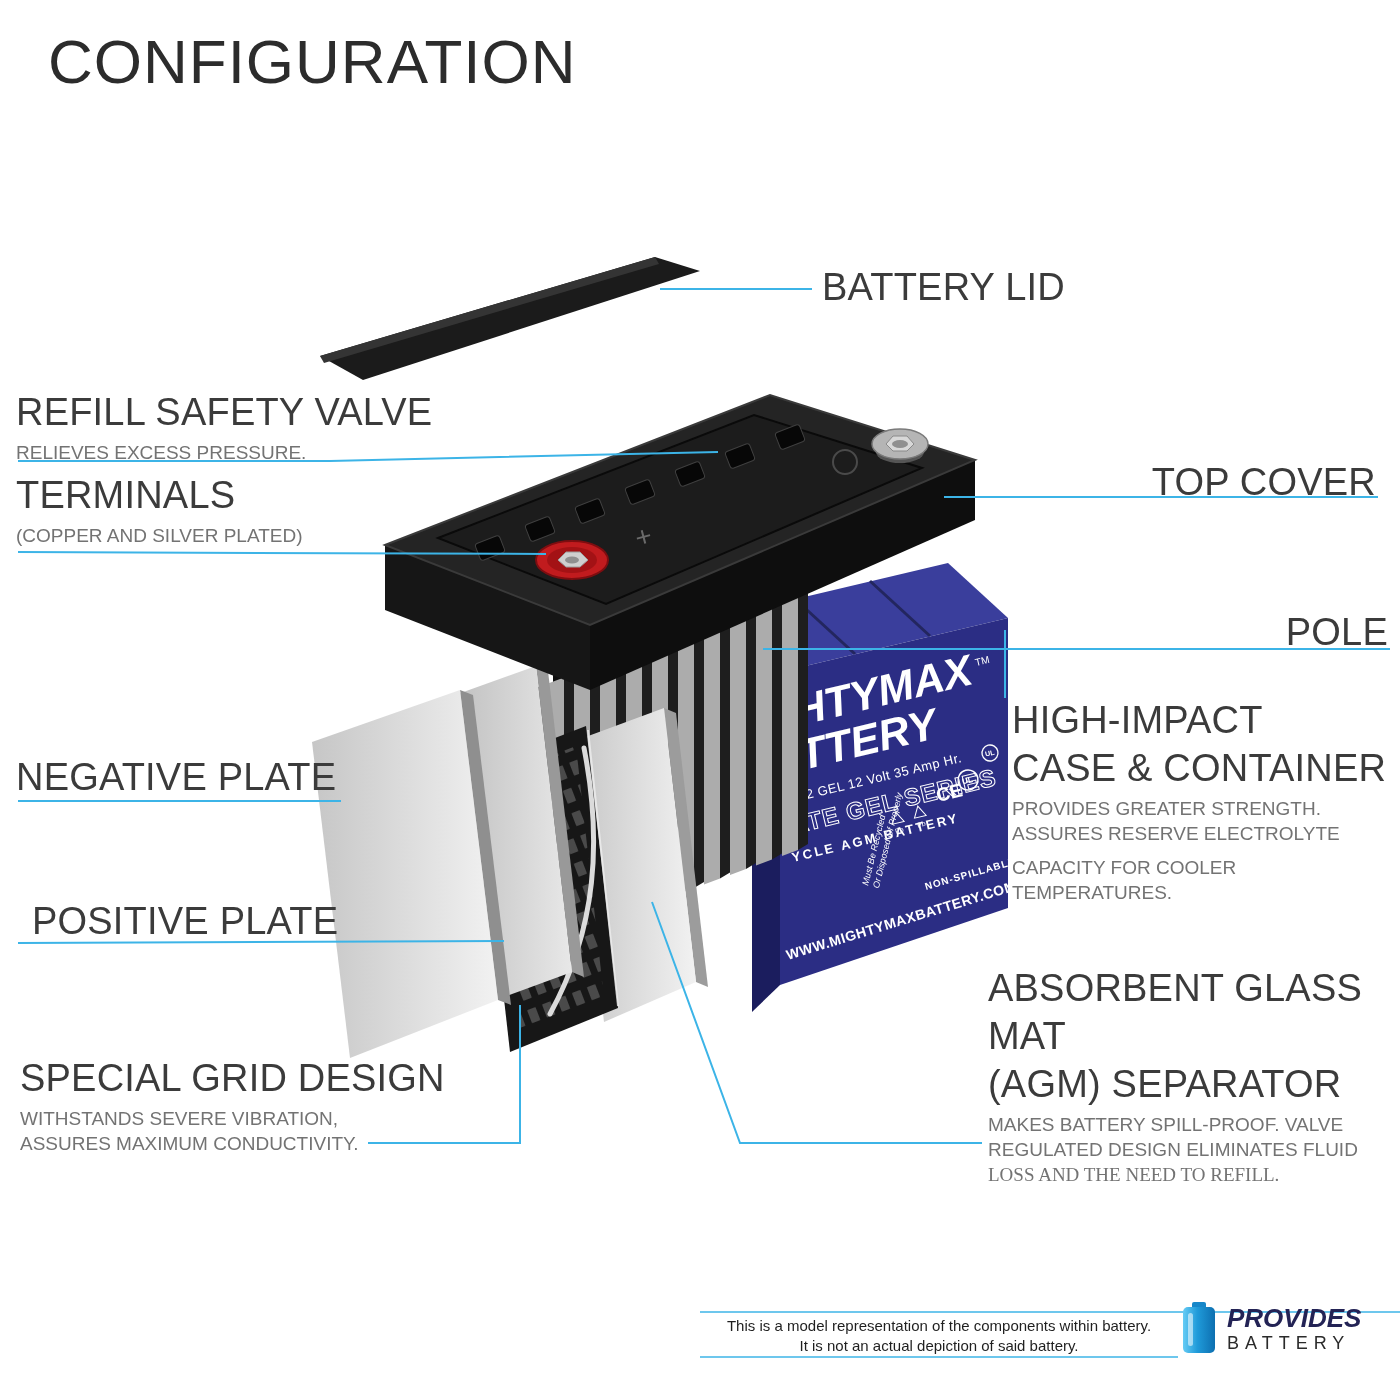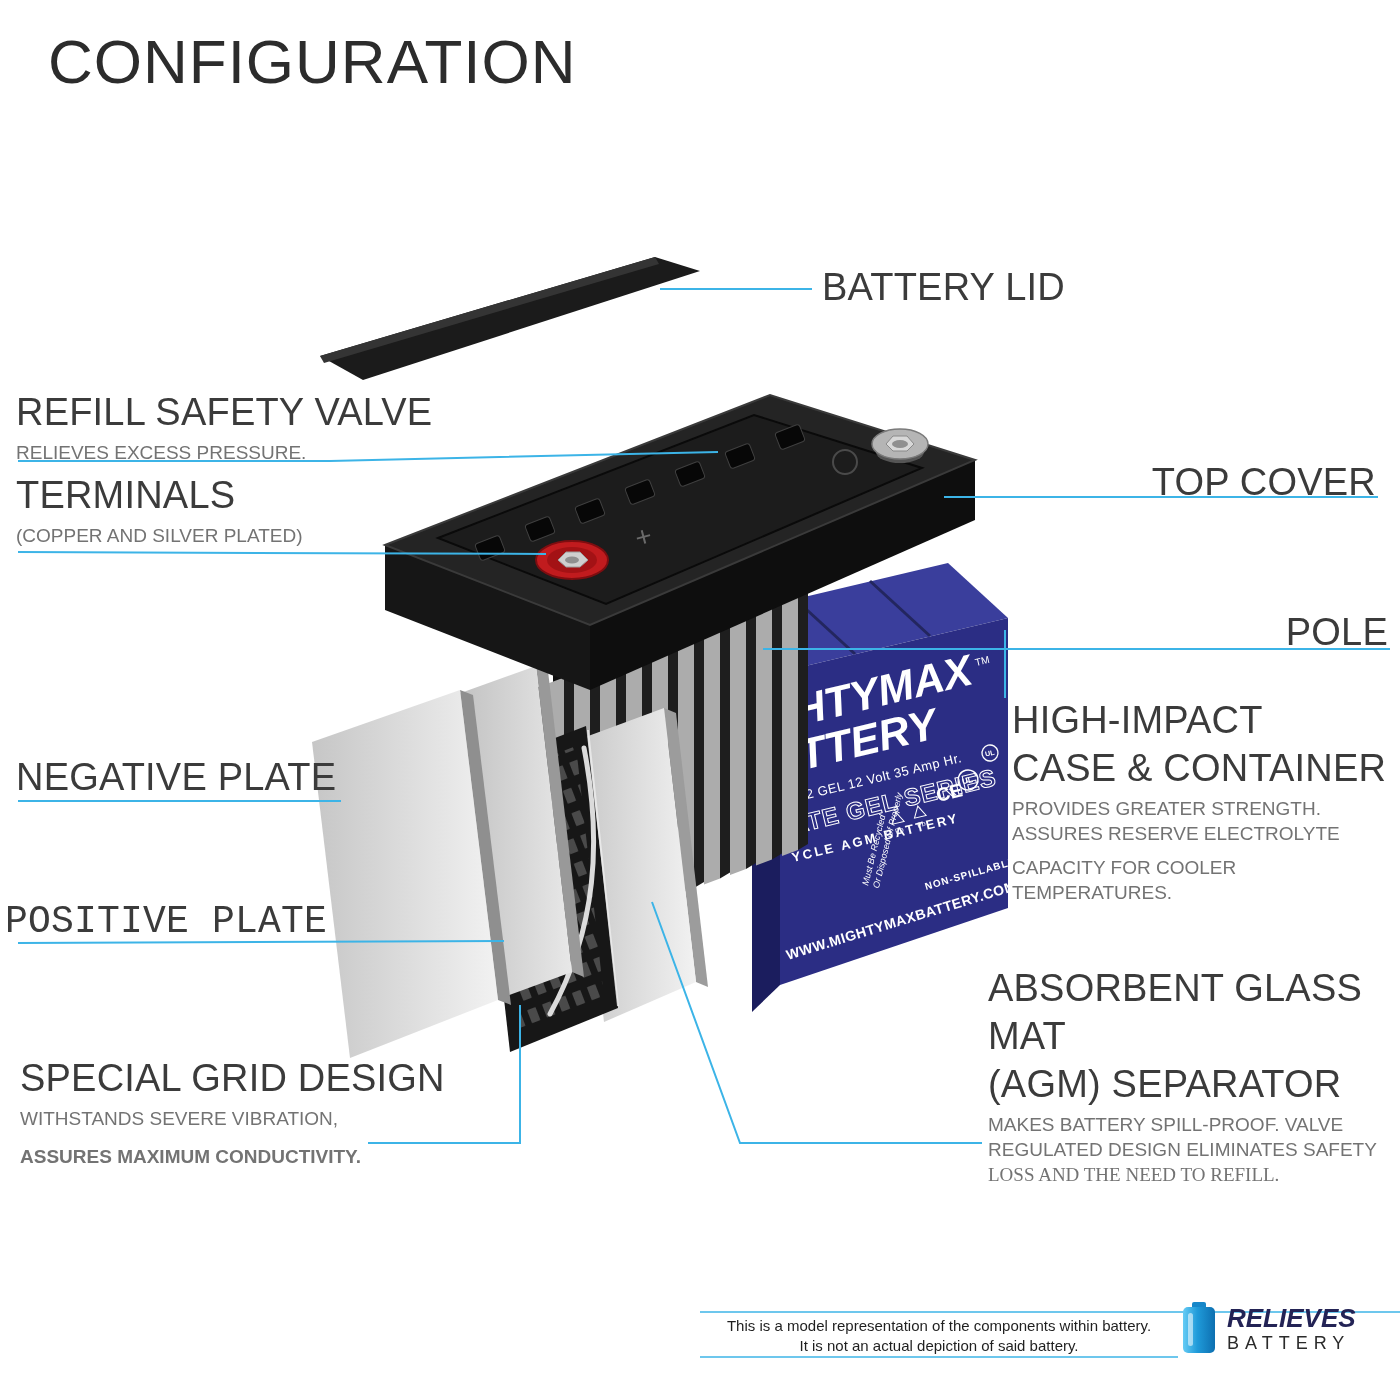--- a/index.html
+++ b/index.html
@@ -201,34 +201,34 @@
 <div class="lbl lbl-h" style="left:16px;top:754px;">NEGATIVE PLATE</div>
 
 <div class="lbl" style="left:1012px;top:697px;width:382px;">
   <div class="lbl-h">HIGH-IMPACT</div>
   <div class="lbl-h">CASE &amp; CONTAINER</div>
   <div class="lbl-s">PROVIDES GREATER STRENGTH.</div>
   <div class="lbl-s" style="margin-top:0;">ASSURES RESERVE ELECTROLYTE</div>
   <div class="lbl-s" style="margin-top:9px;">CAPACITY FOR COOLER TEMPERATURES.</div>
 </div>
 
-<div class="lbl lbl-h" style="left:5px;top:898px;font-family:Liberation Mono, monospace;">POSITIVE PLATE</div>
+<div class="lbl lbl-h" style="left:32px;top:898px;">POSITIVE PLATE</div>
 
 <div class="lbl" style="left:988px;top:965px;width:400px;">
   <div class="lbl-h">ABSORBENT GLASS MAT</div>
   <div class="lbl-h">(AGM) SEPARATOR</div>
   <div class="lbl-s">MAKES BATTERY SPILL-PROOF. VALVE</div>
-  <div class="lbl-s" style="margin-top:0;">REGULATED DESIGN ELIMINATES SAFETY</div>
+  <div class="lbl-s" style="margin-top:0;">REGULATED DESIGN ELIMINATES FLUID</div>
   <div class="lbl-s" style="margin-top:0;font-family:Liberation Serif, serif;">LOSS AND THE NEED TO REFILL.</div>
 </div>
 
 <div class="lbl" style="left:20px;top:1055px;">
   <div class="lbl-h">SPECIAL GRID DESIGN</div>
   <div class="lbl-s">WITHSTANDS SEVERE VIBRATION,</div>
-  <div class="lbl-s" style="margin-top:13px;font-weight:bold;">ASSURES MAXIMUM CONDUCTIVITY.</div>
+  <div class="lbl-s" style="margin-top:0;">ASSURES MAXIMUM CONDUCTIVITY.</div>
 </div>
 
 <div class="lbl footer-disclaimer">
   <div>This is a model representation of the components within battery.</div>
   <div>It is not an actual depiction of said battery.</div>
 </div>
 
 <div class="lbl footer-logo">
   <svg width="38" height="52" viewBox="0 0 38 52">
     <defs>
@@ -236,16 +236,16 @@
         <stop offset="0" stop-color="#66ccf5"></stop>
           <stop offset="0.45" stop-color="#1f9ad9"></stop>
           <stop offset="1" stop-color="#0d6fb0"></stop>
       </linearGradient>
     </defs>
     <rect x="12" y="0" width="14" height="7" rx="2" fill="#1787c9"></rect>
     <rect x="3" y="5" width="32" height="46" rx="5" fill="url(#lg)"></rect>
     <rect x="8" y="11" width="5" height="33" rx="2.5" fill="#ffffff" opacity="0.55"></rect>
   </svg>
   <div>
-    <div class="logo-name">RELIEVES</div>
+    <div class="logo-name">PROVIDES</div>
     <div class="logo-sub">BATTERY</div>
   </div>
 </div>
 
 </body></html>

